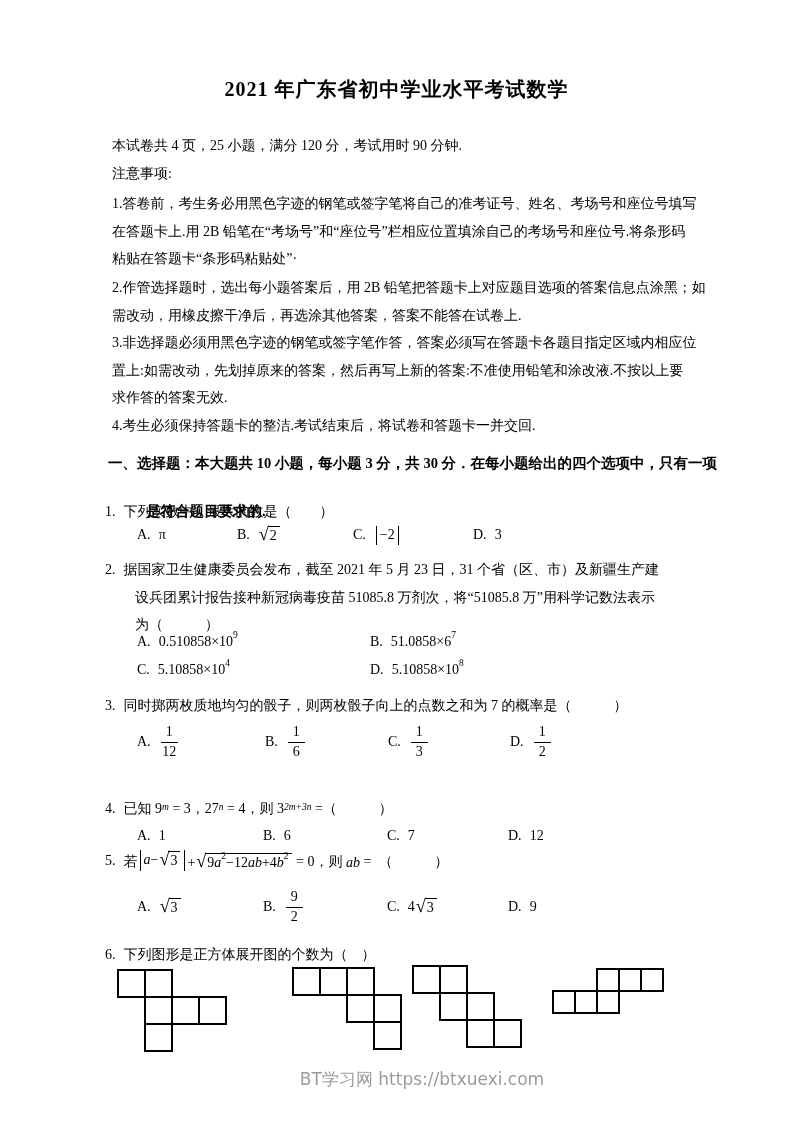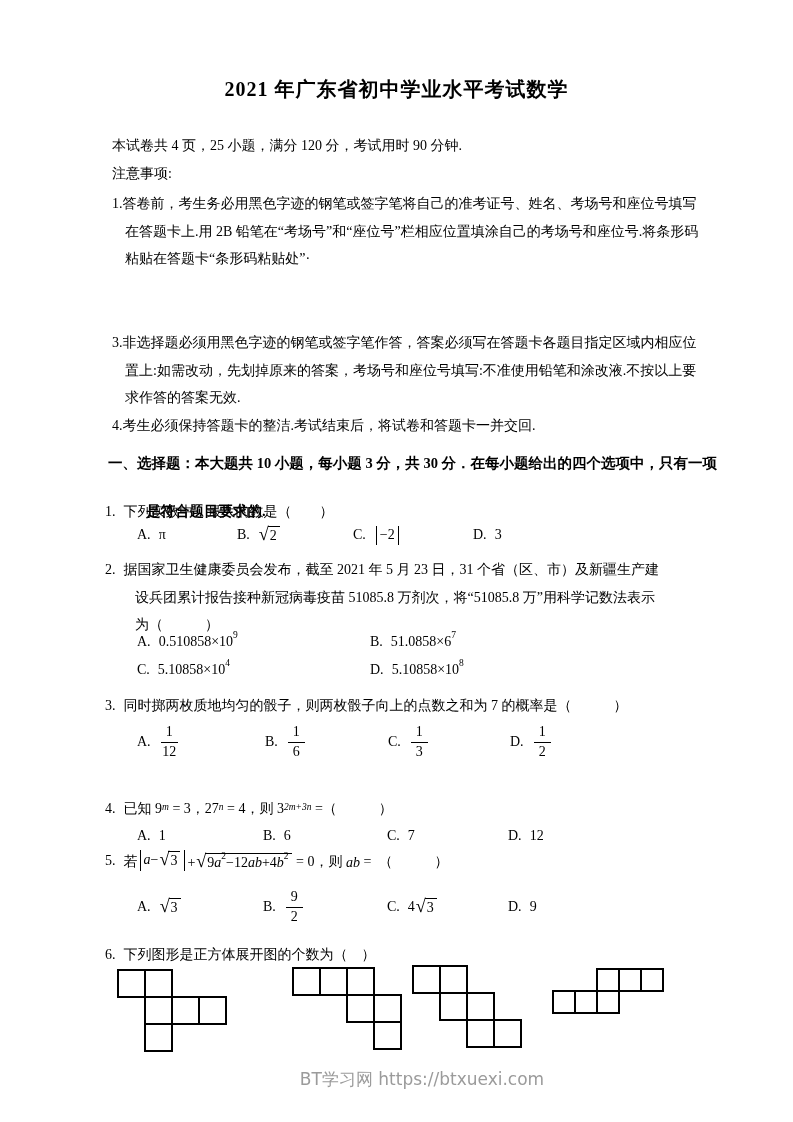--- a/index.html
+++ b/index.html
@@ -1,21 +1,21 @@
 <!DOCTYPE html>
 <html><head>
 <meta charset="utf-8">
 <style>
   html,body{margin:0;padding:0;background:#ffffff;}
   .page{position:relative;width:793px;height:1122px;background:#ffffff;color:#000;
         font-family:"Liberation Serif","DejaVu Serif",serif;font-size:14px;overflow:hidden;}
   .abs{position:absolute;white-space:nowrap;}
   .title{width:793px;text-align:center;font-weight:bold;font-size:20px;letter-spacing:1px;}
   .note{line-height:27.7px;}
-  .note-line.cont{margin-left:13px;}
+  .note-line.cont{}
   .bold{font-weight:bold;}
   .qnum{margin-right:8px;}
   .opt-row{width:793px;}
   .opt{position:absolute;top:0;display:flex;align-items:center;height:100%;}
   .opt-label{margin-right:8px;}
   .opt-val{display:inline-flex;align-items:center;}
   .fml{display:inline-flex;align-items:flex-end;}
   
   .f-t{white-space:pre;}
   .f-i{font-style:italic;white-space:pre;}
@@ -43,24 +43,28 @@
   <div class="abs" style="top:137px;left:112px;">本试卷共 4 页，25 小题，满分 120 分，考试用时 90 分钟.</div>
 
   <div class="abs" style="top:165px;left:112px;">注意事项:</div>
 
   <div class="abs note" style="top:190px;left:112px;">
     <div class="note-line">1.答卷前，考生务必用黑色字迹的钢笔或签字笔将自己的准考证号、姓名、考场号和座位号填写</div>
     <div class="note-line cont">在答题卡上.用 2B 铅笔在“考场号”和“座位号”栏相应位置填涂自己的考场号和座位号.将条形码</div>
     <div class="note-line cont">粘贴在答题卡“条形码粘贴处”·</div>
   </div>
 
+  <div class="abs note" style="top:274px;left:112px;">
+    <div class="note-line">2.作管选择题时，选出每小题答案后，用 2B 铅笔把答题卡上对应题目选项的答案信息点涂黑；如</div>
+    <div class="note-line cont">需改动，用橡皮擦干净后，再选涂其他答案，答案不能答在试卷上.</div>
+  </div>
 
   <div class="abs note" style="top:329px;left:112px;">
     <div class="note-line">3.非选择题必须用黑色字迹的钢笔或签字笔作答，答案必须写在答题卡各题目指定区域内相应位</div>
-    <div class="note-line cont">置上:如需改动，先划掉原来的答案，考场号和座位号填写:不准使用铅笔和涂改液.不按以上要</div>
+    <div class="note-line cont">置上:如需改动，先划掉原来的答案，然后再写上新的答案:不准使用铅笔和涂改液.不按以上要</div>
     <div class="note-line cont">求作答的答案无效.</div>
   </div>
 
   <div class="abs note" style="top:412px;left:112px;">
     <div class="note-line">4.考生必须保持答题卡的整洁.考试结束后，将试卷和答题卡一并交回.</div>
   </div>
 
   <div class="abs bold" style="top:449px;left:108px;line-height:28px;font-size:14.5px;">
     <div>一、选择题：本大题共 10 小题，每小题 3 分，共 30 分．在每小题给出的四个选项中，只有一项</div>
     <div style="margin-left:38px;margin-top:20px;">是符合题目要求的.</div>

